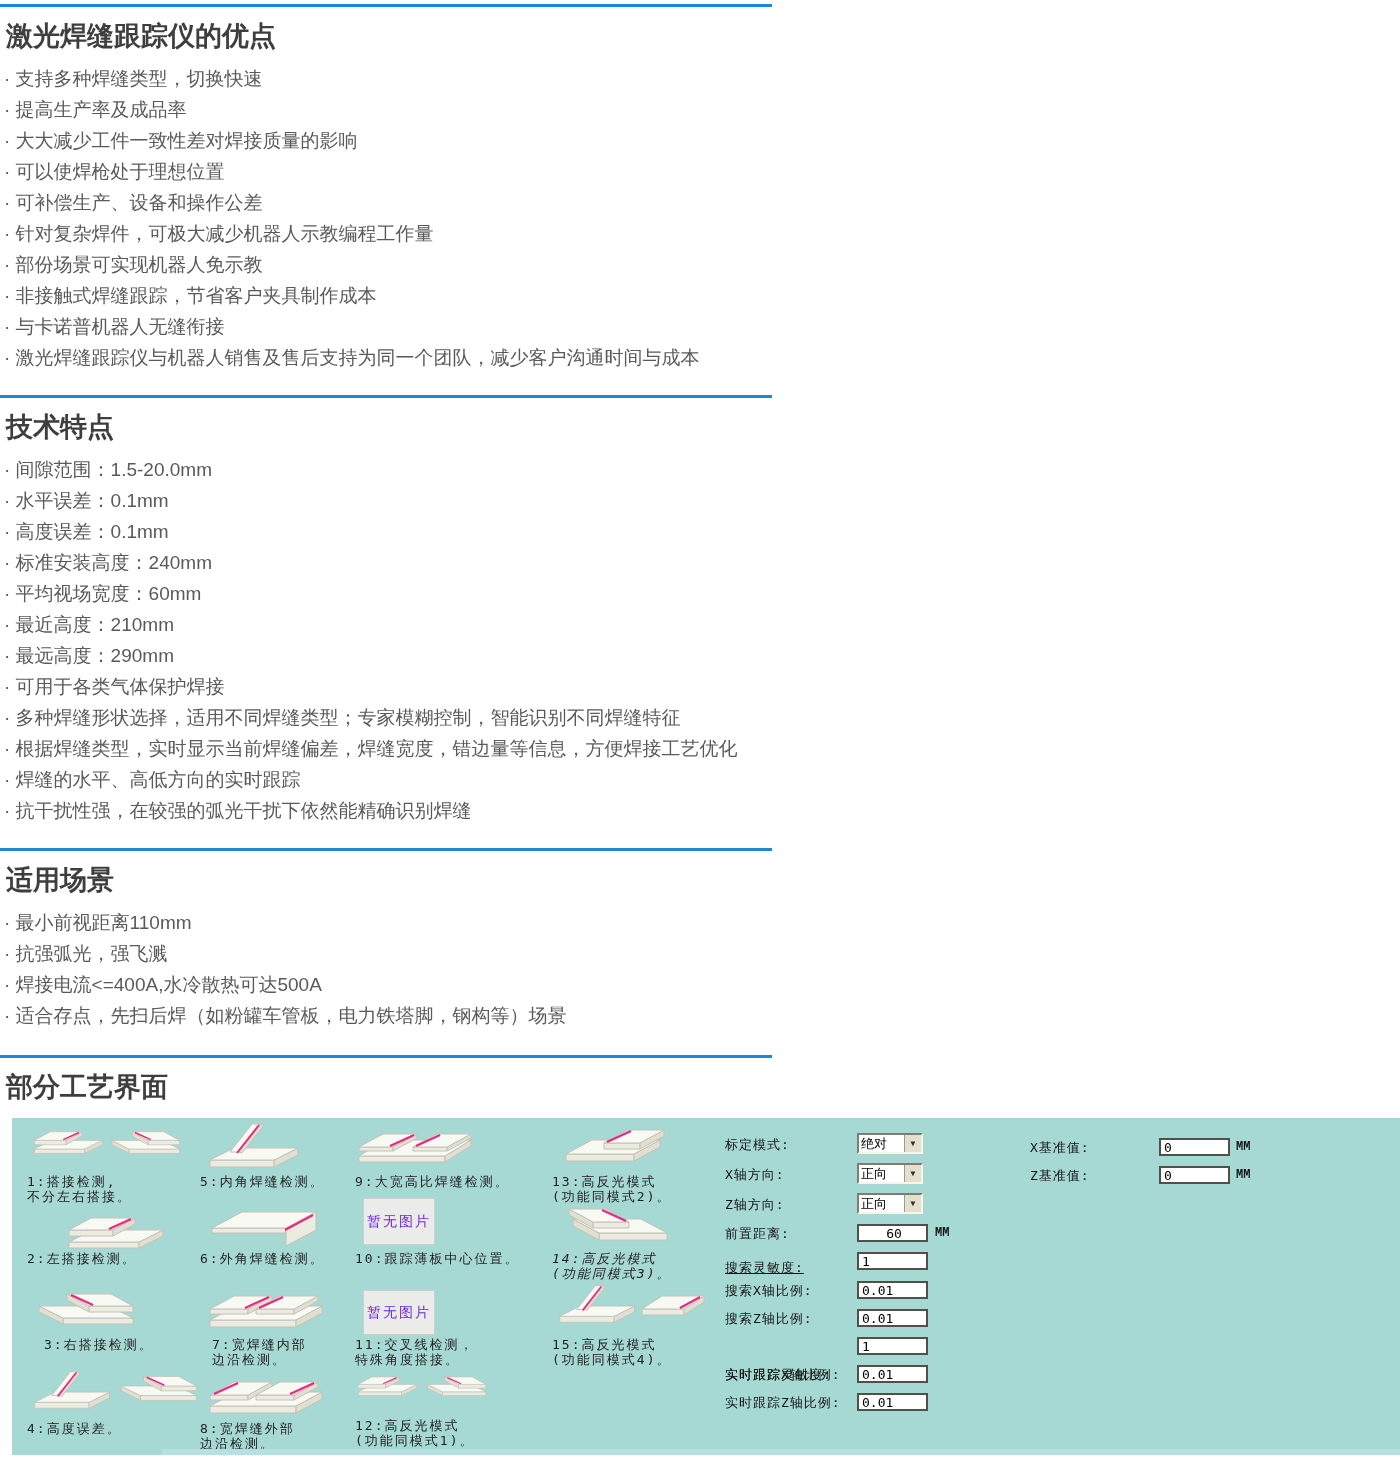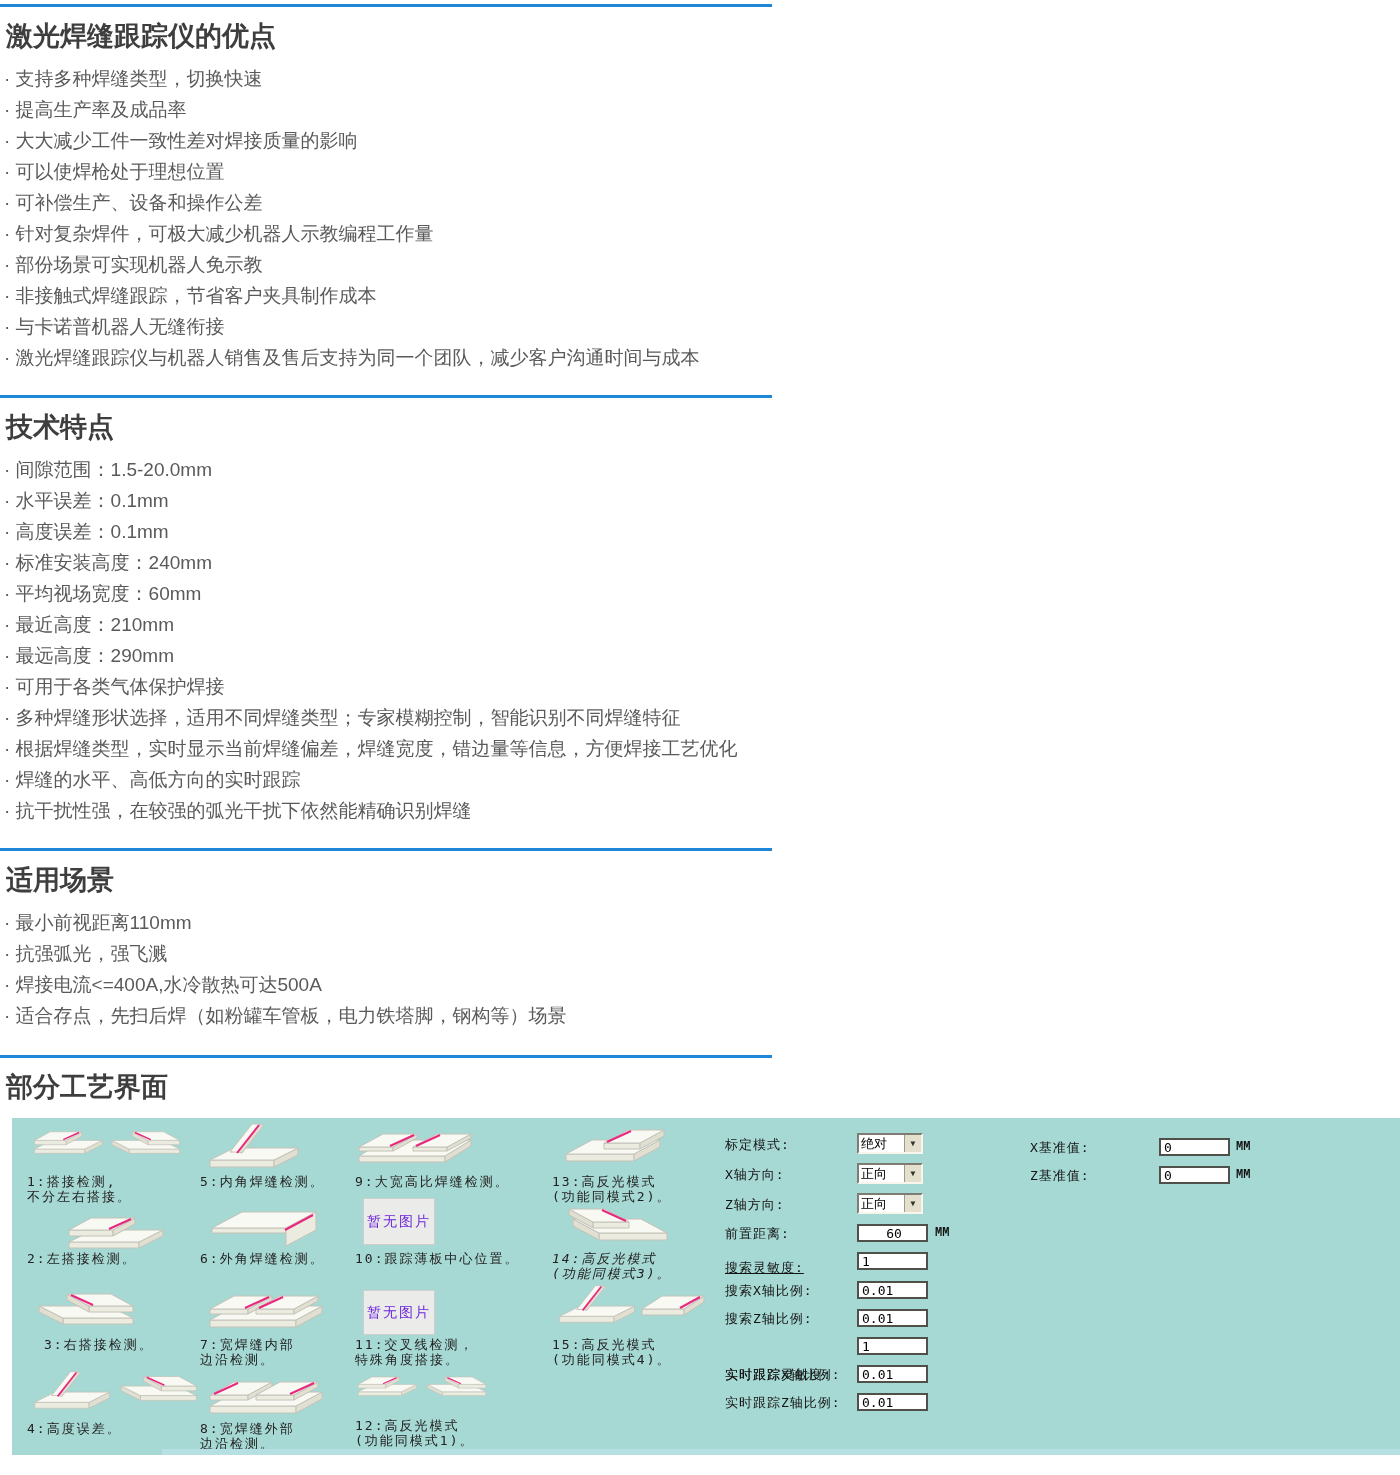--- a/index.html
+++ b/index.html
@@ -202,21 +202,21 @@
             <polygon points="2,25 40,25 40,30 2,30" fill="#ecebe0" stroke="#c2c2b8" stroke-width="1"></polygon>
             <polygon points="64,12 40,25 40,30 64,17" fill="#e0dfd2" stroke="#c2c2b8" stroke-width="1"></polygon>
             <polygon points="26,12 64,12 40,25 2,25" fill="#f9f9f3" stroke="#c2c2b8" stroke-width="1"></polygon>
             <line x1="61" y1="13" x2="37" y2="24" stroke="#e8287e" stroke-width="2"></line>
             <polygon points="48,25 86,25 86,30 48,30" fill="#ecebe0" stroke="#c2c2b8" stroke-width="1"></polygon>
             <polygon points="110,12 86,25 86,30 110,17" fill="#e0dfd2" stroke="#c2c2b8" stroke-width="1"></polygon>
             <polygon points="72,12 110,12 86,25 48,25" fill="#f9f9f3" stroke="#c2c2b8" stroke-width="1"></polygon>
             <line x1="75" y1="13" x2="51" y2="24" stroke="#e8287e" stroke-width="2"></line>
           </svg>
         </div>
-        <div class="mode-caption" style="left: 188px; top: 219px;">
+        <div class="mode-caption" style="left: 200px; top: 219px;">
           <div>7:宽焊缝内部</div>
           <div>边沿检测。</div>
         </div>
         <div class="mode-icon" style="left: 196px; top: 252px;">
           <svg width="120" height="46" viewBox="0 0 120 46">
             <polygon points="2,36 88,36 88,43 2,43" fill="#ecebe0" stroke="#c2c2b8" stroke-width="1"></polygon>
             <polygon points="114,22 88,36 88,43 114,29" fill="#e0dfd2" stroke="#c2c2b8" stroke-width="1"></polygon>
             <polygon points="28,22 114,22 88,36 2,36" fill="#f9f9f3" stroke="#c2c2b8" stroke-width="1"></polygon>
             <polygon points="2,25 40,25 40,30 2,30" fill="#ecebe0" stroke="#c2c2b8" stroke-width="1"></polygon>
             <polygon points="64,12 40,25 40,30 64,17" fill="#e0dfd2" stroke="#c2c2b8" stroke-width="1"></polygon>

